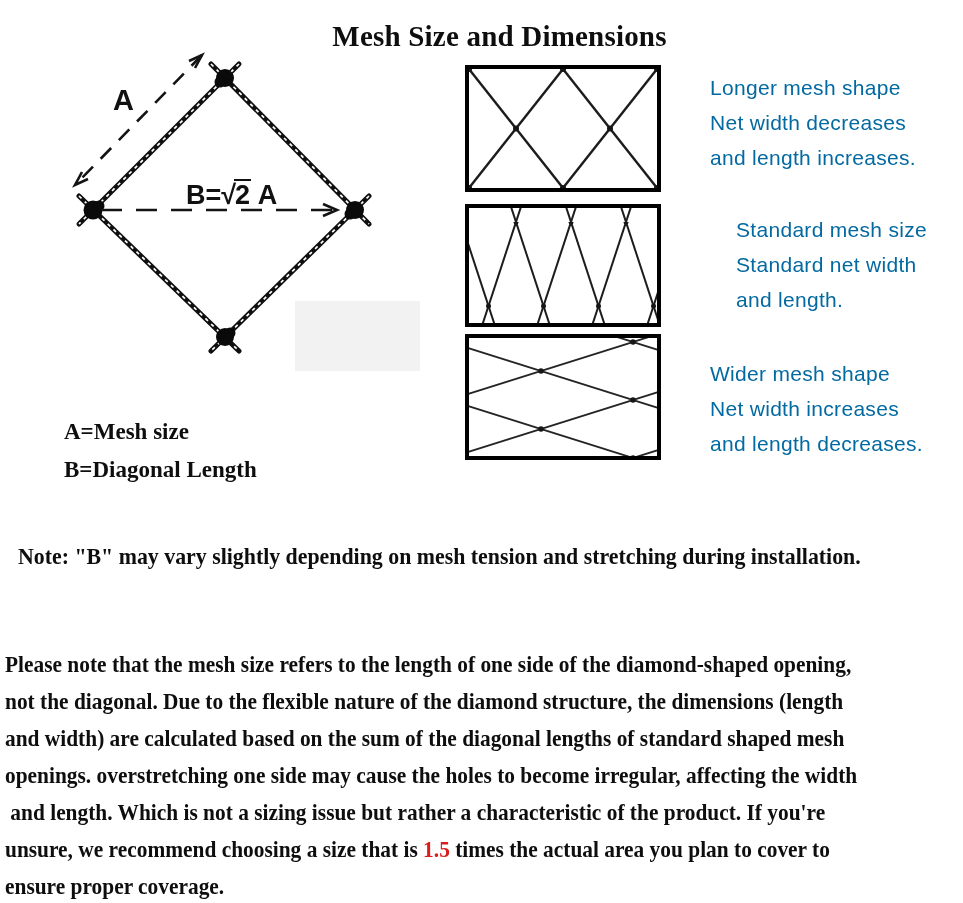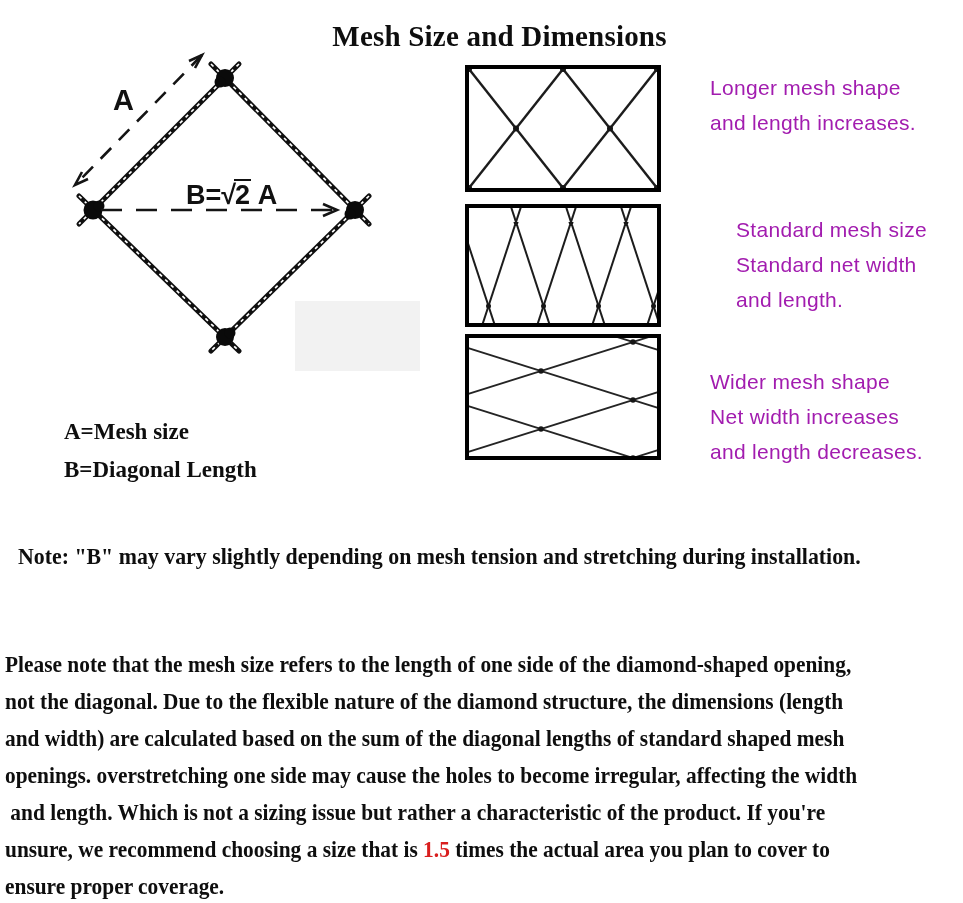--- a/index.html
+++ b/index.html
@@ -26,24 +26,24 @@
   .radicand{display:inline-block;border-top:2.6px solid #111;line-height:1.06;padding:0 1px;}
   .sqrt{margin-right:-2px;}
   
   .swatch{position:absolute;border:4px solid #000;background:#fff;box-sizing:border-box;}
   .swatch svg{display:block;width:100%;height:100%;}
   #swatch-longer  {left:465px;top:65px; width:196px;height:127px;}
   #swatch-standard{left:465px;top:204px;width:196px;height:123px;}
   #swatch-wider   {left:465px;top:334px;width:196px;height:126px;}
   
   .caption{position:absolute;left:710px;}
-  #caption-longer{top:70px;} #caption-standard{top:212px;margin-left:26px;} #caption-wider{top:364px;}
+  #caption-longer{top:70px;} #caption-standard{top:212px;margin-left:26px;} #caption-wider{top:356px;}
   .cap-line{
     font-family:"Liberation Sans",sans-serif;font-size:21px;line-height:35px;
-    color:#a21caf;letter-spacing:0.3px;white-space:pre;
+    color:#0369a1;letter-spacing:0.3px;white-space:pre;
   }
   
   .legend{position:absolute;left:64px;top:413px;}
   .legend-line{font-size:23px;font-weight:bold;line-height:38px;white-space:pre;}
   .note{
     position:absolute;left:18px;top:544px;font-size:23px;font-weight:bold;
     white-space:pre;transform:scaleX(0.95);transform-origin:0 0;
   }
   .paragraph{
     position:absolute;left:5px;top:646px;font-weight:bold;
@@ -148,20 +148,21 @@
             <circle cx="184" cy="58" r="2.8" fill="#161616"></circle>
           <circle cx="92" cy="29" r="2.8" fill="#161616"></circle>
         </pattern>
       </defs>
       <rect width="188" height="118" fill="url(#p-wider)"></rect>
     </svg>
   </div>
 
   <div class="caption" id="caption-longer">
     <div class="cap-line">Longer mesh shape</div>
+    <div class="cap-line">Net width decreases</div>
     <div class="cap-line">and length increases.</div>
   </div>
   <div class="caption" id="caption-standard">
     <div class="cap-line">Standard mesh size</div>
     <div class="cap-line">Standard net width</div>
     <div class="cap-line">and length.</div>
   </div>
   <div class="caption" id="caption-wider">
     <div class="cap-line">Wider mesh shape</div>
     <div class="cap-line">Net width increases</div>

